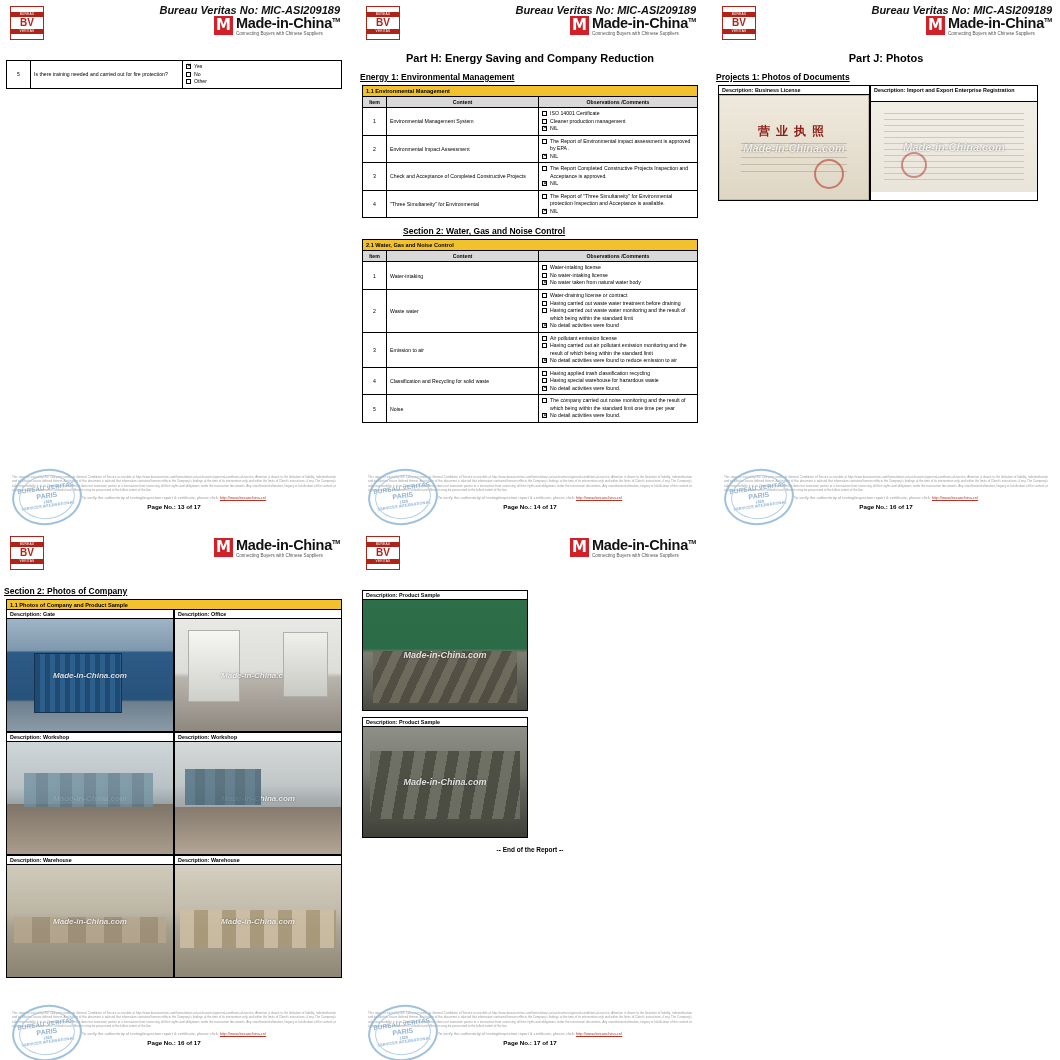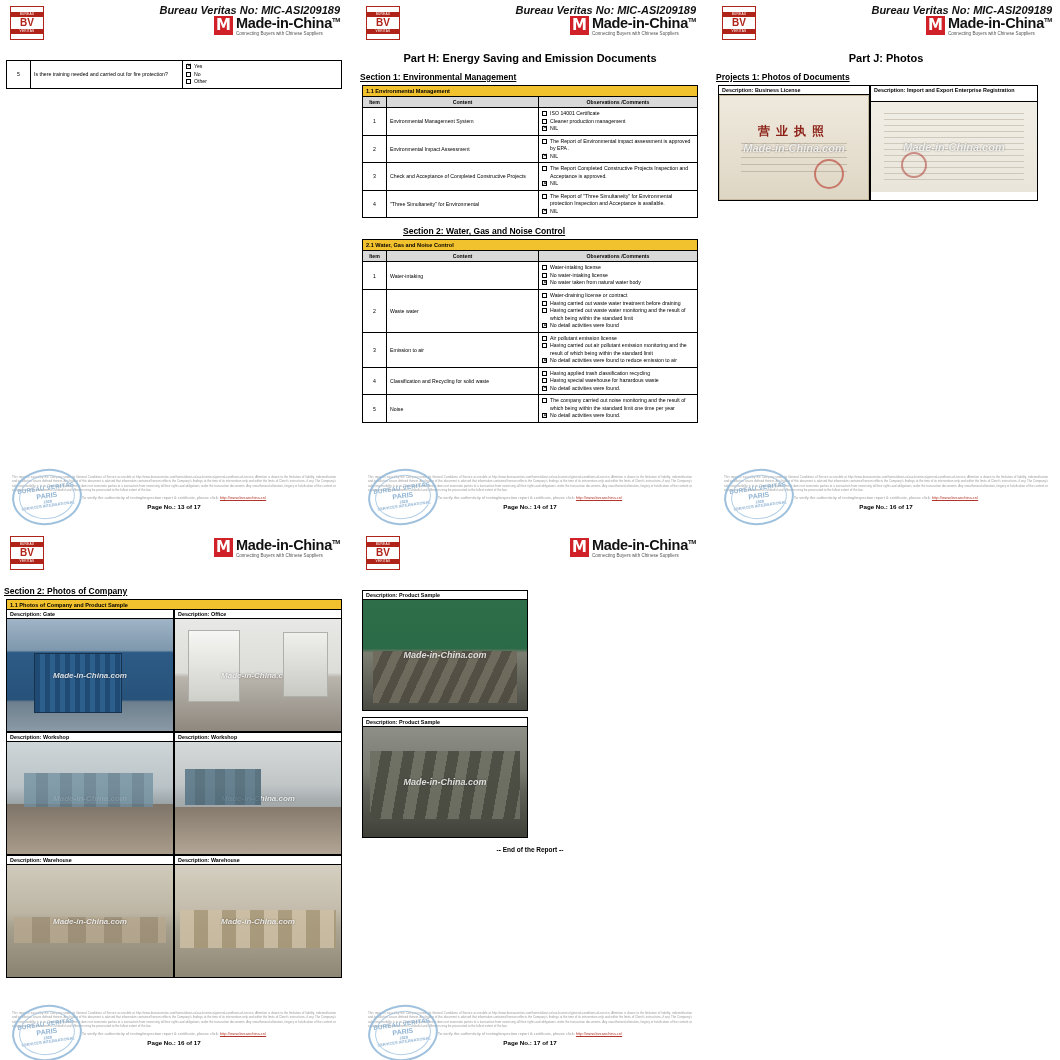--- a/index.html
+++ b/index.html
@@ -353,22 +353,22 @@
     <div class="mic-no">Bureau Veritas No: MIC-ASI209189</div>
     <div class="mic-brand">
       <div class="mic-m">M</div>
       <div class="mic-txt">
         <div class="t1"><span>Made-in-China</span><sup>TM</sup></div>
         <div class="t2">Connecting Buyers with Chinese Suppliers</div>
       </div>
     </div>
   </div>
 
-  <div class="part-title">Part H: Energy Saving and Emission Documents</div>
-  <div class="sec-title">Section 1: Environmental Management</div>
+  <div class="part-title">Part H: Energy Saving and Company Reduction</div>
+  <div class="sec-title">Energy 1: Environmental Management</div>
 
   <table class="grid">
     <tbody>
         <tr class="tbl-caption">
       <td colspan="3">1.1 Environmental Management</td>
     </tr>
     <tr class="tbl-head">
       <td class="c-item">Item</td>
       <td class="c-content">Content</td>
       <td>Observations /Comments</td>

